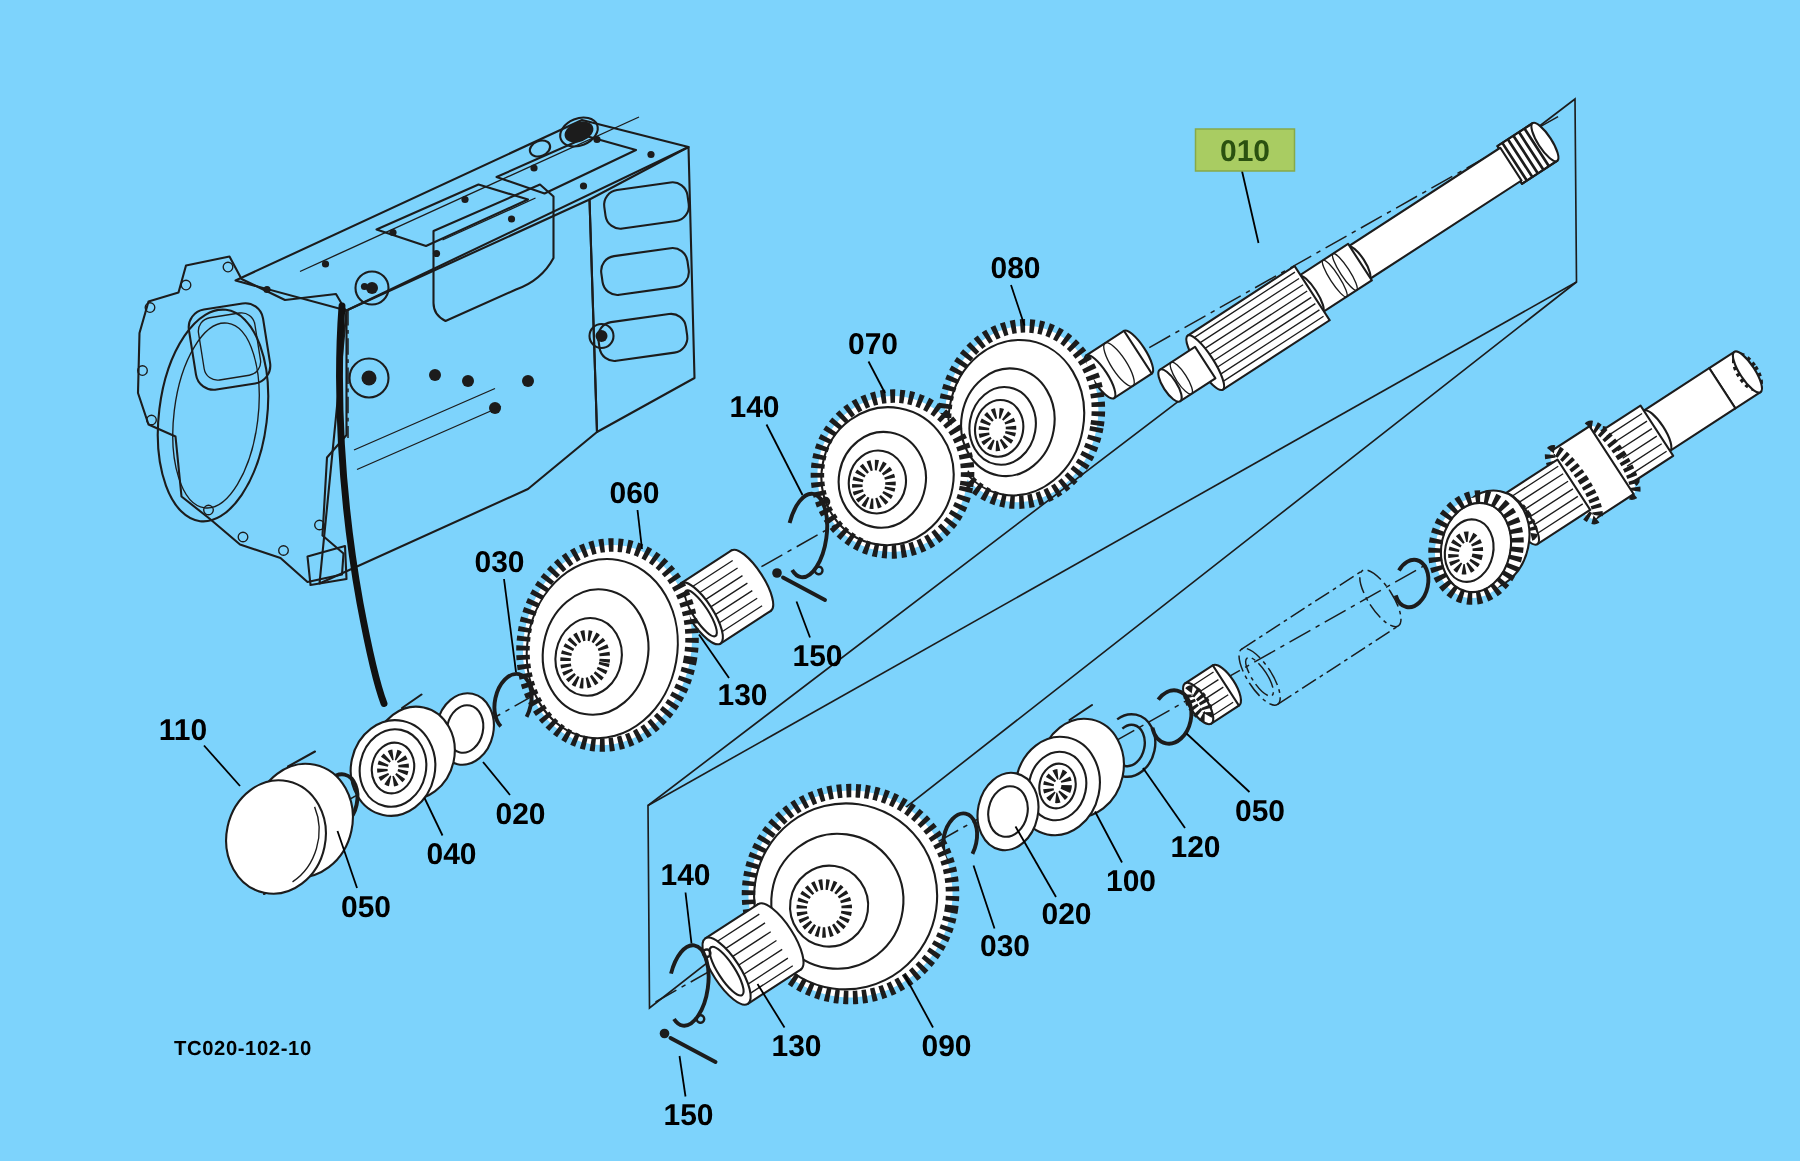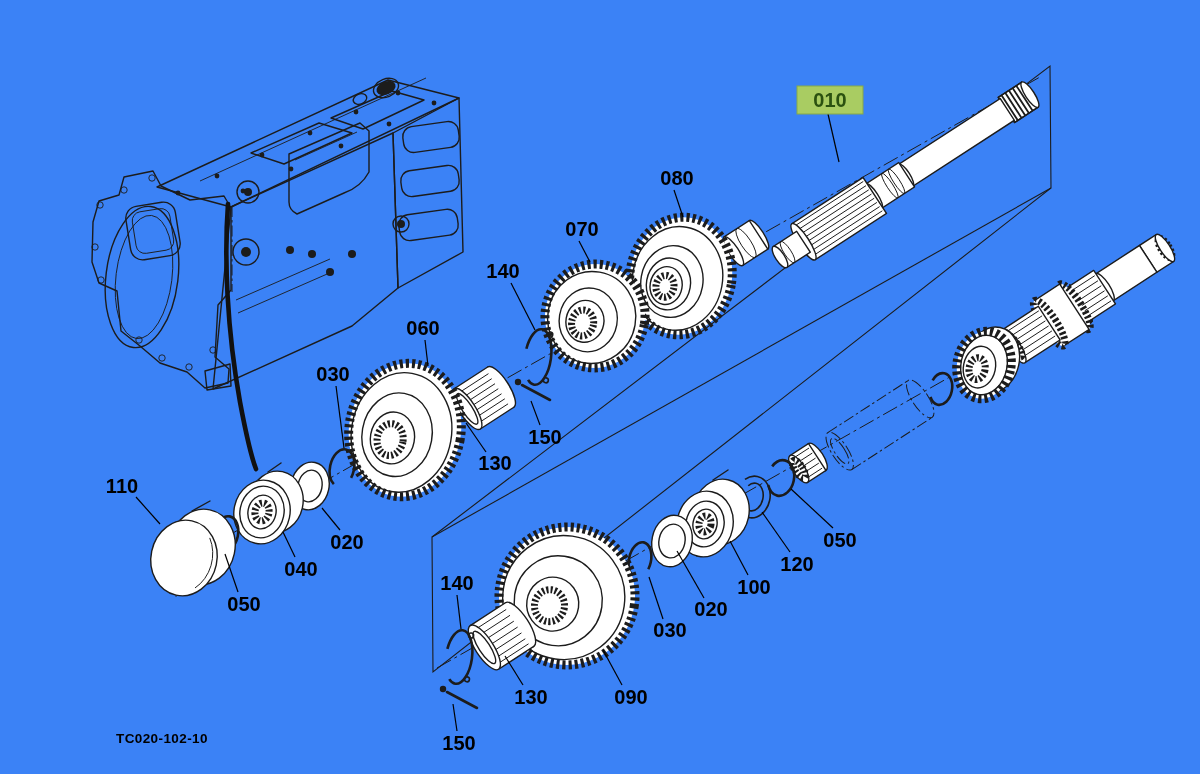--- a/index.html
+++ b/index.html
@@ -1,36 +1,36 @@
 <!DOCTYPE html>
 <html><head>
 <meta charset="utf-8">
 <style>
   html,body{margin:0;padding:0;background:#fff;}
-  .canvas{position:relative;width:1200px;height:774px;background:#3b82f6;
+  .canvas{position:relative;width:1200px;height:774px;background:#7dd3fc;
           font-family:"Liberation Sans",sans-serif;overflow:hidden;}
   .canvas svg{position:absolute;left:0;top:0;}
   
   .s   {stroke:#1c1c1c;fill:none;stroke-width:1.4;stroke-linecap:round;stroke-linejoin:round;}
   .sw  {stroke:#1c1c1c;fill:#ffffff;stroke-width:1.4;stroke-linejoin:round;}
   .thin{stroke:#1c1c1c;fill:none;stroke-width:0.9;}
   .fillb{fill:#1c1c1c;stroke:none;}
   .teeth {stroke:#1c1c1c;fill:#ffffff;stroke-width:9;stroke-dasharray:3.2 3;}
   .teeth2{stroke:#1c1c1c;fill:#ffffff;stroke-width:7;stroke-dasharray:2.5 2.3;}
   .spl {stroke:#1c1c1c;fill:#ffffff;stroke-width:7;stroke-dasharray:2.1 2.1;}
   .cr  {stroke:#1c1c1c;fill:none;stroke-width:2.6;}
   .crt {stroke:#1c1c1c;fill:none;stroke-width:1.6;}
   .axis{stroke:#1c1c1c;fill:none;stroke-width:1;stroke-dasharray:16 4 3 4;}
   .dd  {stroke:#1c1c1c;fill:none;stroke-width:1;stroke-dasharray:11 3 2.5 3;}
   .sheet{stroke:#1c1c1c;fill:none;stroke-width:1.1;}
   .swoosh{stroke:#111;fill:none;stroke-width:4.6;stroke-linecap:round;}
   .plabel{font-family:"Liberation Sans",sans-serif;font-weight:bold;font-size:20px;fill:#000;}
   .plabel.hl{fill:#2b5110;}
   .leader{stroke:#000;stroke-width:1.2;}
-  .code{position:absolute;left:116px;top:731px;font-weight:bold;font-size:13.5px;
+  .code{position:absolute;left:116px;top:691px;font-weight:bold;font-size:13.5px;
         color:#000;letter-spacing:0.4px;}
 </style>
 </head>
 <body>
 
 <div class="canvas">
 <svg width="1200" height="774" viewBox="0 0 1200 774">
 
   <g>
     <path class="sheet" d="M432,537 L1050,66 L1051,188 L433,672 Z"></path>

